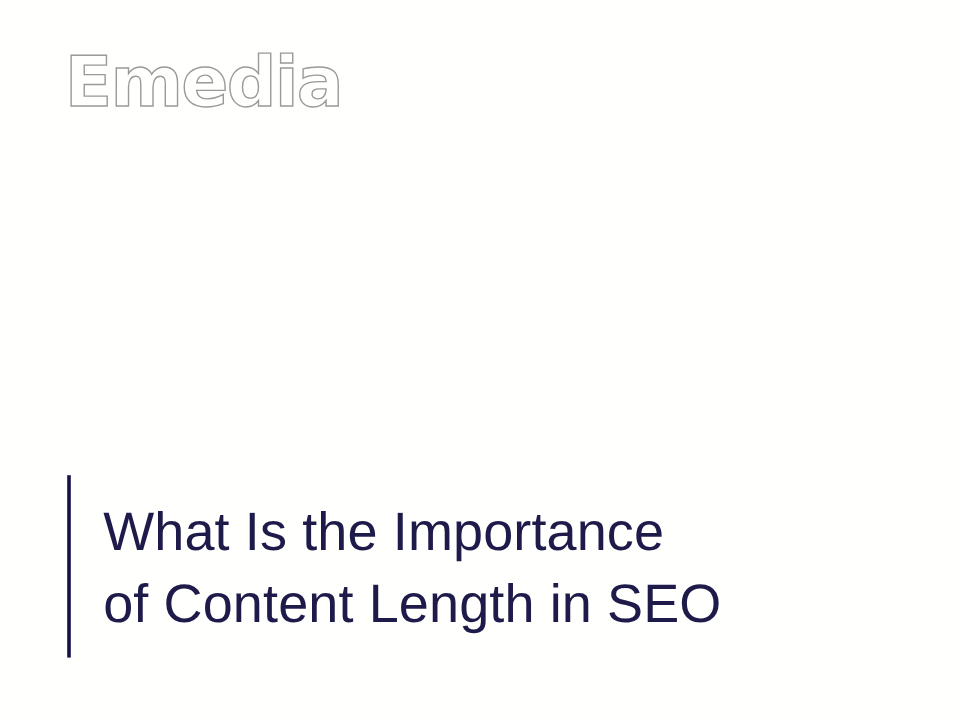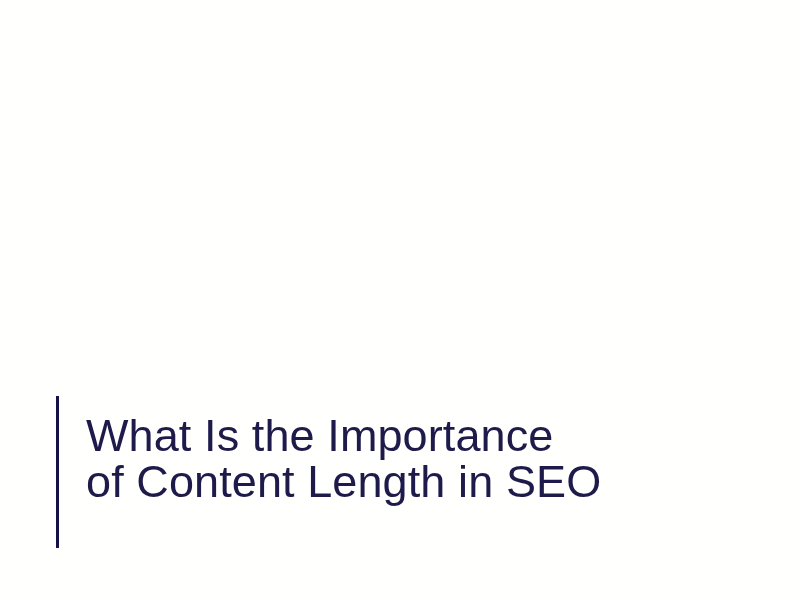--- a/index.html
+++ b/index.html
@@ -61,32 +61,37 @@
     height: 152px;
     background: #15124a;
     flex: 0 0 auto;
   }
   .title-text {
     margin-left: 27px;
     color: #1e1b4b;
     font-family: "Liberation Sans", sans-serif;
     font-weight: 300;
     font-size: 45px;
-    line-height: 46px;
+    line-height: 60px;
     letter-spacing: 0.1px;
     white-space: pre-line;
     padding-top: 17px;
     -webkit-font-smoothing: antialiased;
   }
 </style>
 </head>
 <body>
 
 <div class="slide">
 
+  <div class="brand-logo">
+    <svg viewBox="0 0 240 64" xmlns="http://www.w3.org/2000/svg">
+      <text x="0" y="50">Emedia</text>
+    </svg>
+  </div>
 
   <div class="title-block">
     <div class="title-accent-bar"></div>
     <div class="title-text">What Is the Importance
 of Content Length in SEO</div>
   </div>
 
 </div>
 
 </body></html>

